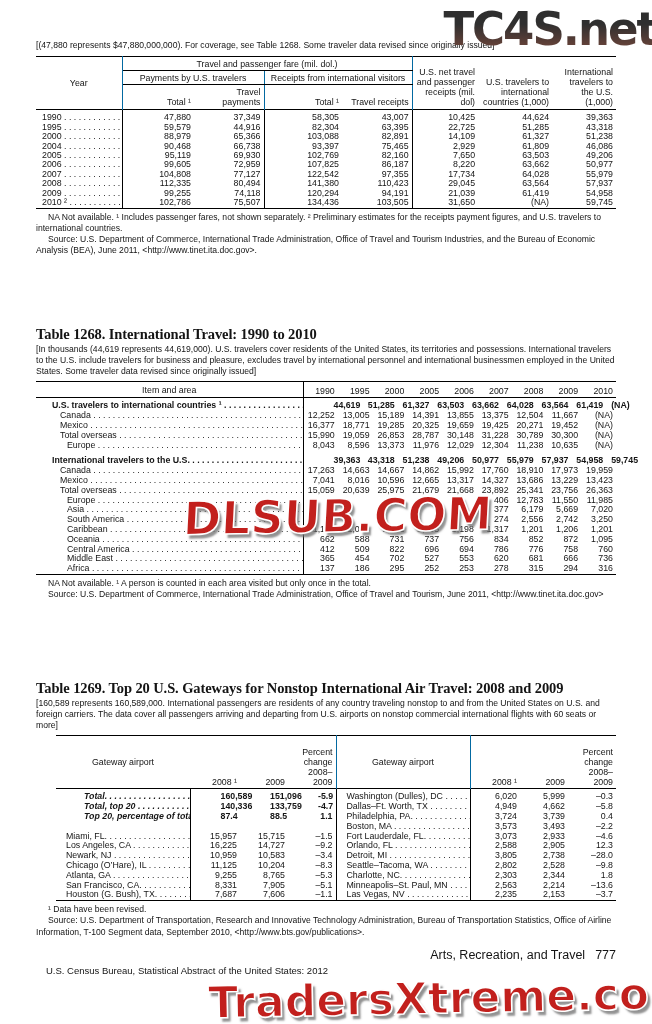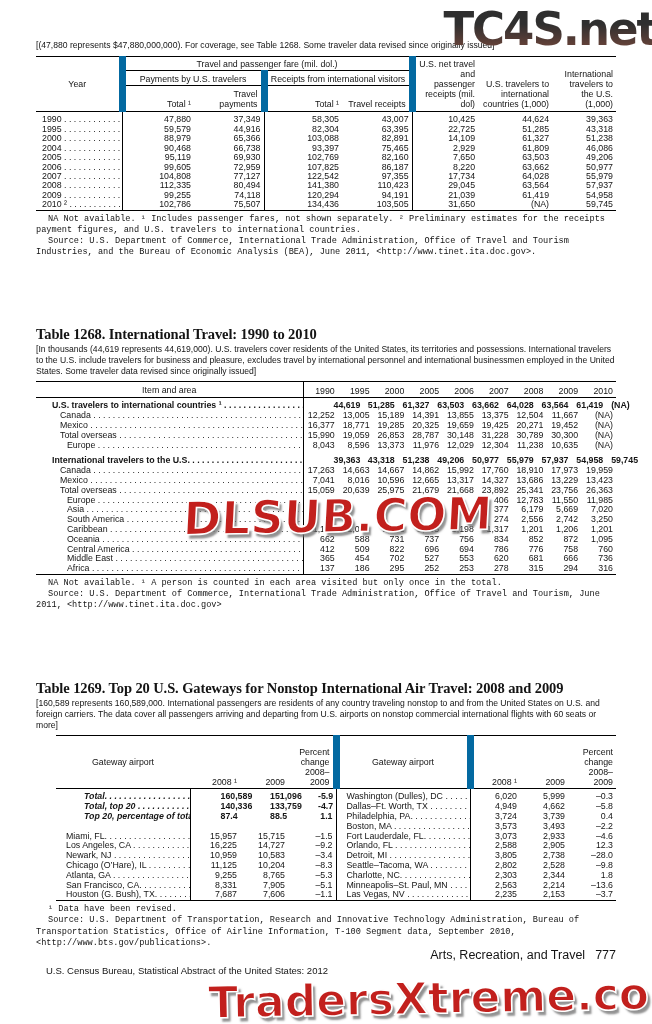--- a/index.html
+++ b/index.html
@@ -5,30 +5,30 @@
   html,body{margin:0;padding:0;background:#e8e8e8;}
   #page{position:relative;width:652px;height:1024px;background:#ffffff;overflow:hidden;
         font-family:"Liberation Sans",sans-serif;color:#141414;}
   .sec{position:absolute;left:36px;width:580px;}
   #sec1267{top:40px;} #sec1268{top:326px;} #sec1269{top:680px;}
 
   .ttl{font-family:"Liberation Serif",serif;font-weight:bold;font-size:14.5px;line-height:1.12;
        letter-spacing:-.1px;margin:0 0 2px 0;}
   .note{font-size:8.6px;line-height:1.25;margin:0 0 5px 0;}
   .fn{font-size:8.6px;line-height:1.3;margin-top:3px;}
-  .fn p{margin:0;text-indent:12px;font-family:Liberation Mono, monospace;}
+  .fn p{margin:0;text-indent:12px;}
 
   table{border-collapse:collapse;table-layout:fixed;width:580px;
         border-top:1.5px solid #000;border-bottom:1.5px solid #000;font-size:8.8px;}
   th{font-weight:normal;font-size:8.8px;line-height:1.15;padding:1px 3px;}
   td{padding:0 3px 0 0;line-height:9.8px;vertical-align:bottom;}
   thead{border-bottom:1.2px solid #000;}
   .c{text-align:center;} .r{text-align:right;vertical-align:bottom;}
   .b{font-weight:bold;padding-left:30px;}
-  .br{border-right:7px solid #0369a1;}
+  .br{border-right:1px solid #0369a1;}
   .bb{border-bottom:1px solid #000;}
   td.num{text-align:right;white-space:nowrap;}
   td.lbl{overflow:hidden;white-space:nowrap;text-align:left;}
   td.lbl::after{content:" . . . . . . . . . . . . . . . . . . . . . . . . . . . . . . . . . . . . . . . . . . . . . . . . . . . . . . . . .";}
   td.lbl.noldr::after{content:"";}
 
   
   #t1267 td{line-height:9.45px;}
   #t1267 tbody tr:first-child td{padding-top:3px;}
   #t1267 td:nth-child(1),#t1267 td:nth-child(3),#t1267 td:nth-child(5){border-right:1px solid #000;}

